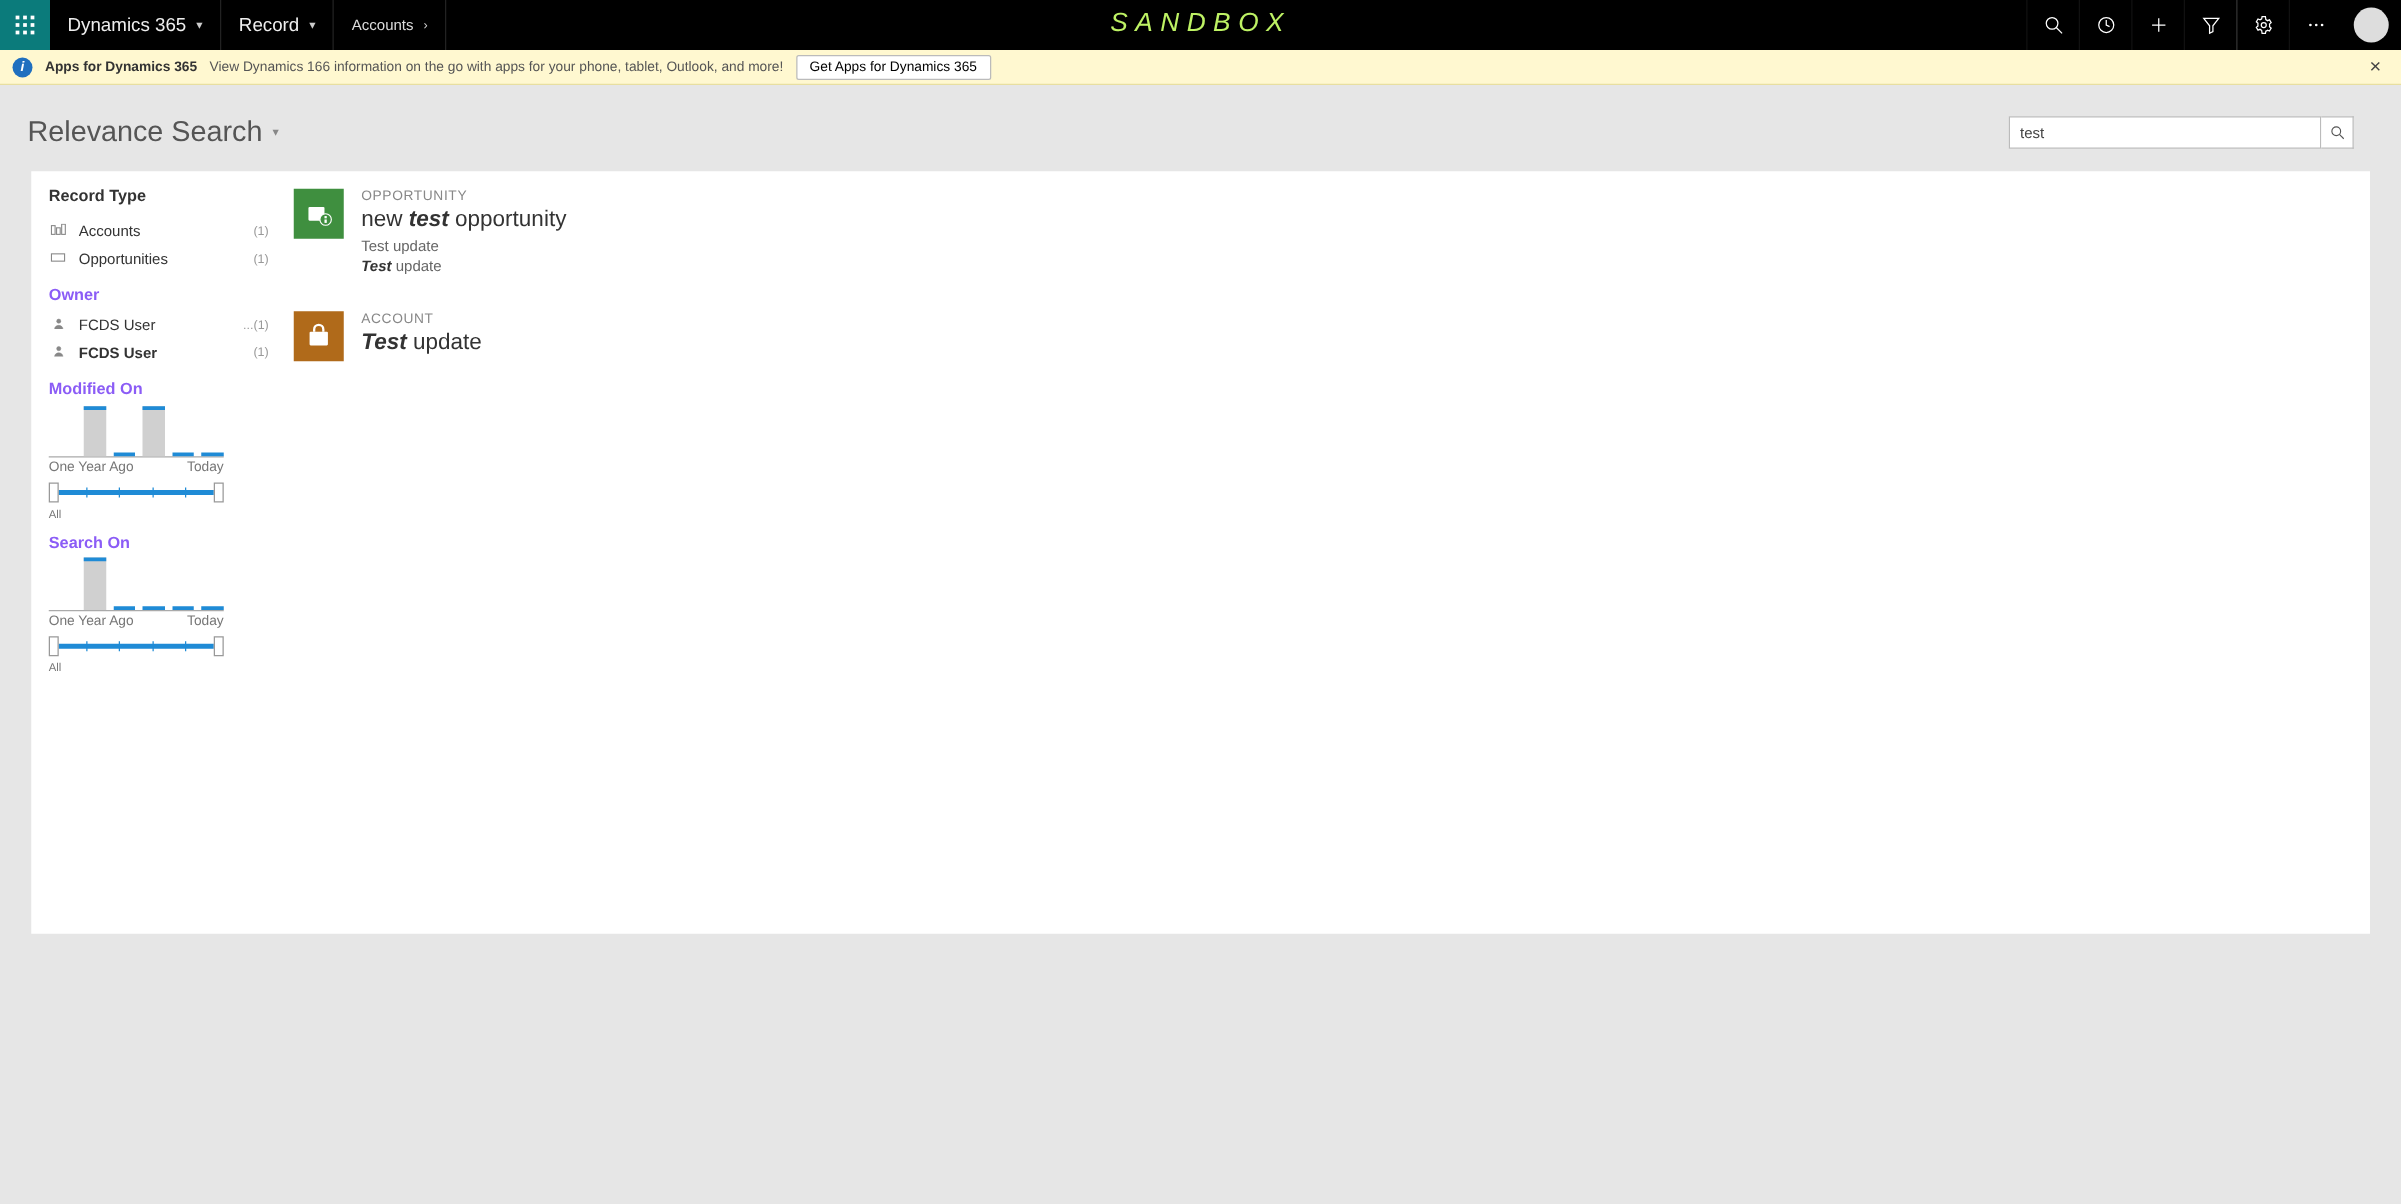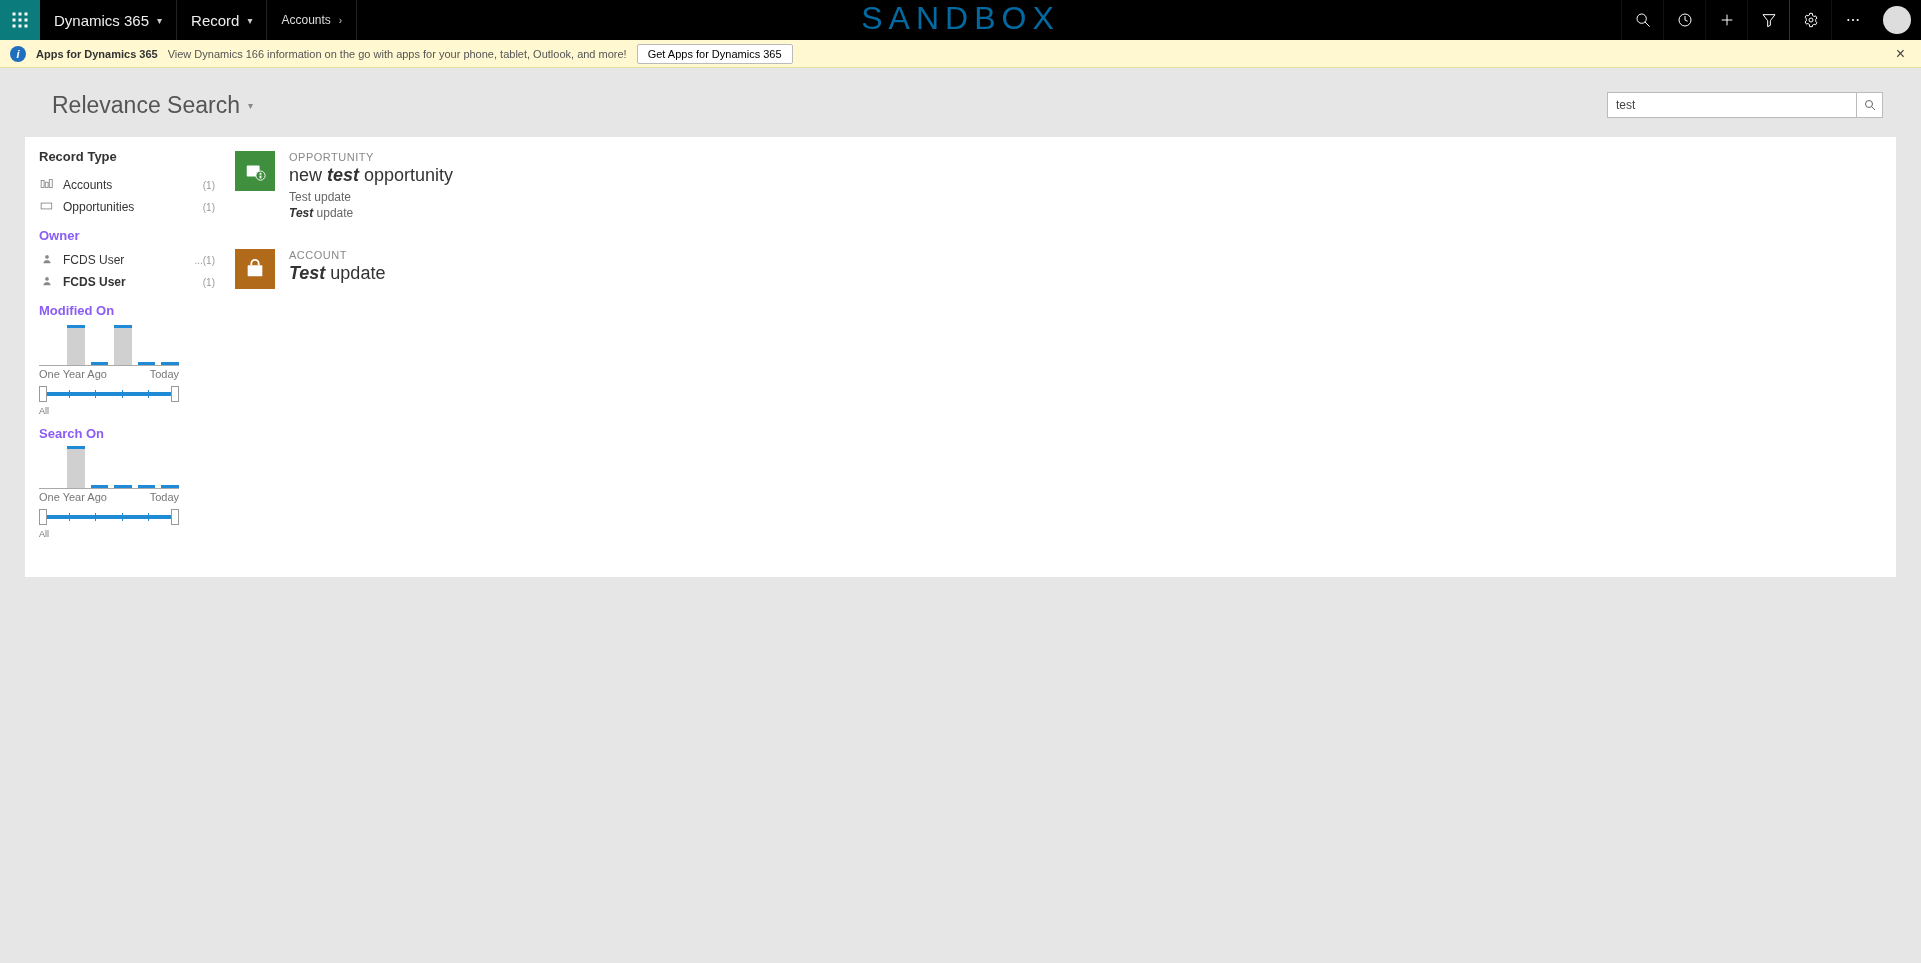--- a/index.html
+++ b/index.html
@@ -40,25 +40,26 @@
     font-size: 15px;
     color: #eee;
   }
   .nav-item .chev { font-size: 10px; color: #ccc; }
   .nav-item.small { font-size: 12px; color: #ddd; }
   .sandbox {
     position: absolute;
     left: 50%;
     top: 50%;
     transform: translate(-50%, -55%);
-    font-size: 32px;
+    font-size: 21px;
     letter-spacing: 6px;
-    color: #0369a1;
+    color: #bef264;
     font-weight: 300;
     pointer-events: none;
+    font-style: italic;
   }
   .topbar .right-icons {
     margin-left: auto;
     display: flex;
     align-items: stretch;
   }
   .ricon {
     width: 42px;
     display: flex;
     align-items: center;
@@ -112,21 +113,22 @@
     margin-left: auto;
     font-size: 16px;
     cursor: pointer;
     color: #444;
     padding: 0 6px;
   }
 
   
   .search-header {
     display: flex;
-    padding: 24px 38px 18px 52px;
+    align-items: center;
+    padding: 24px 38px 18px 22px;
     background: #e6e6e6;
   }
   .search-header h1 {
     font-size: 23px;
     font-weight: 300;
     color: #555;
     display: flex;
     align-items: center;
     gap: 8px;
   }
@@ -153,21 +155,21 @@
     cursor: pointer;
     display: flex; align-items: center; justify-content: center;
   }
   .search-btn svg { width: 12px; height: 12px; stroke: #555; fill: none; stroke-width: 1.8; }
 
   
   .content {
     display: flex;
     margin: 0 25px;
     background: #fff;
-    height: 440px;
+    height: 610px;
   }
 
   
   .facets {
     width: 200px;
     padding: 12px 10px 12px 14px;
     font-size: 12px;
   }
   .facets .section-title {
     font-size: 13px;

